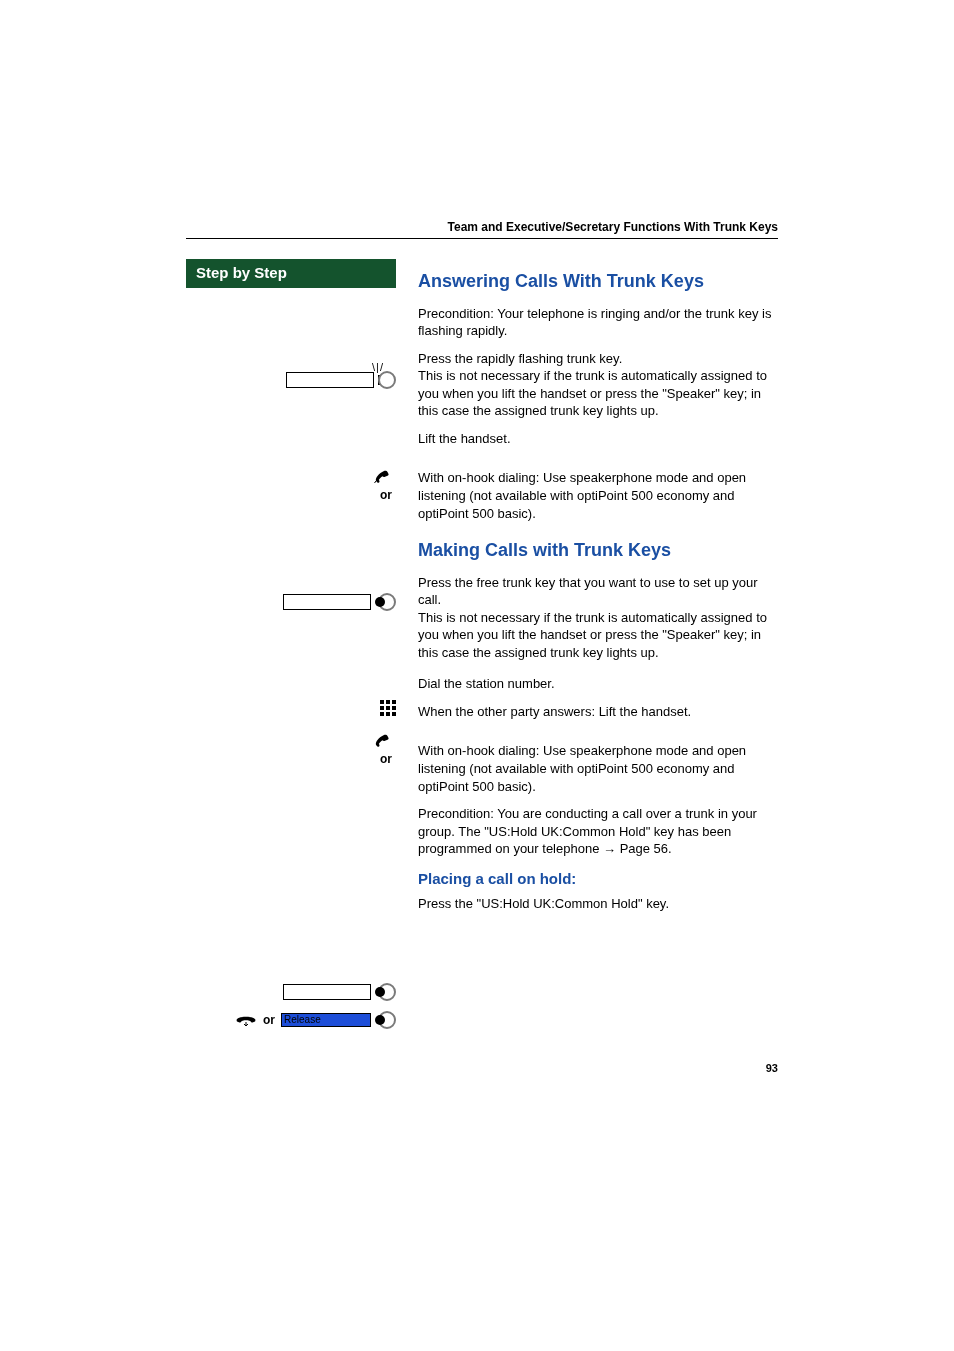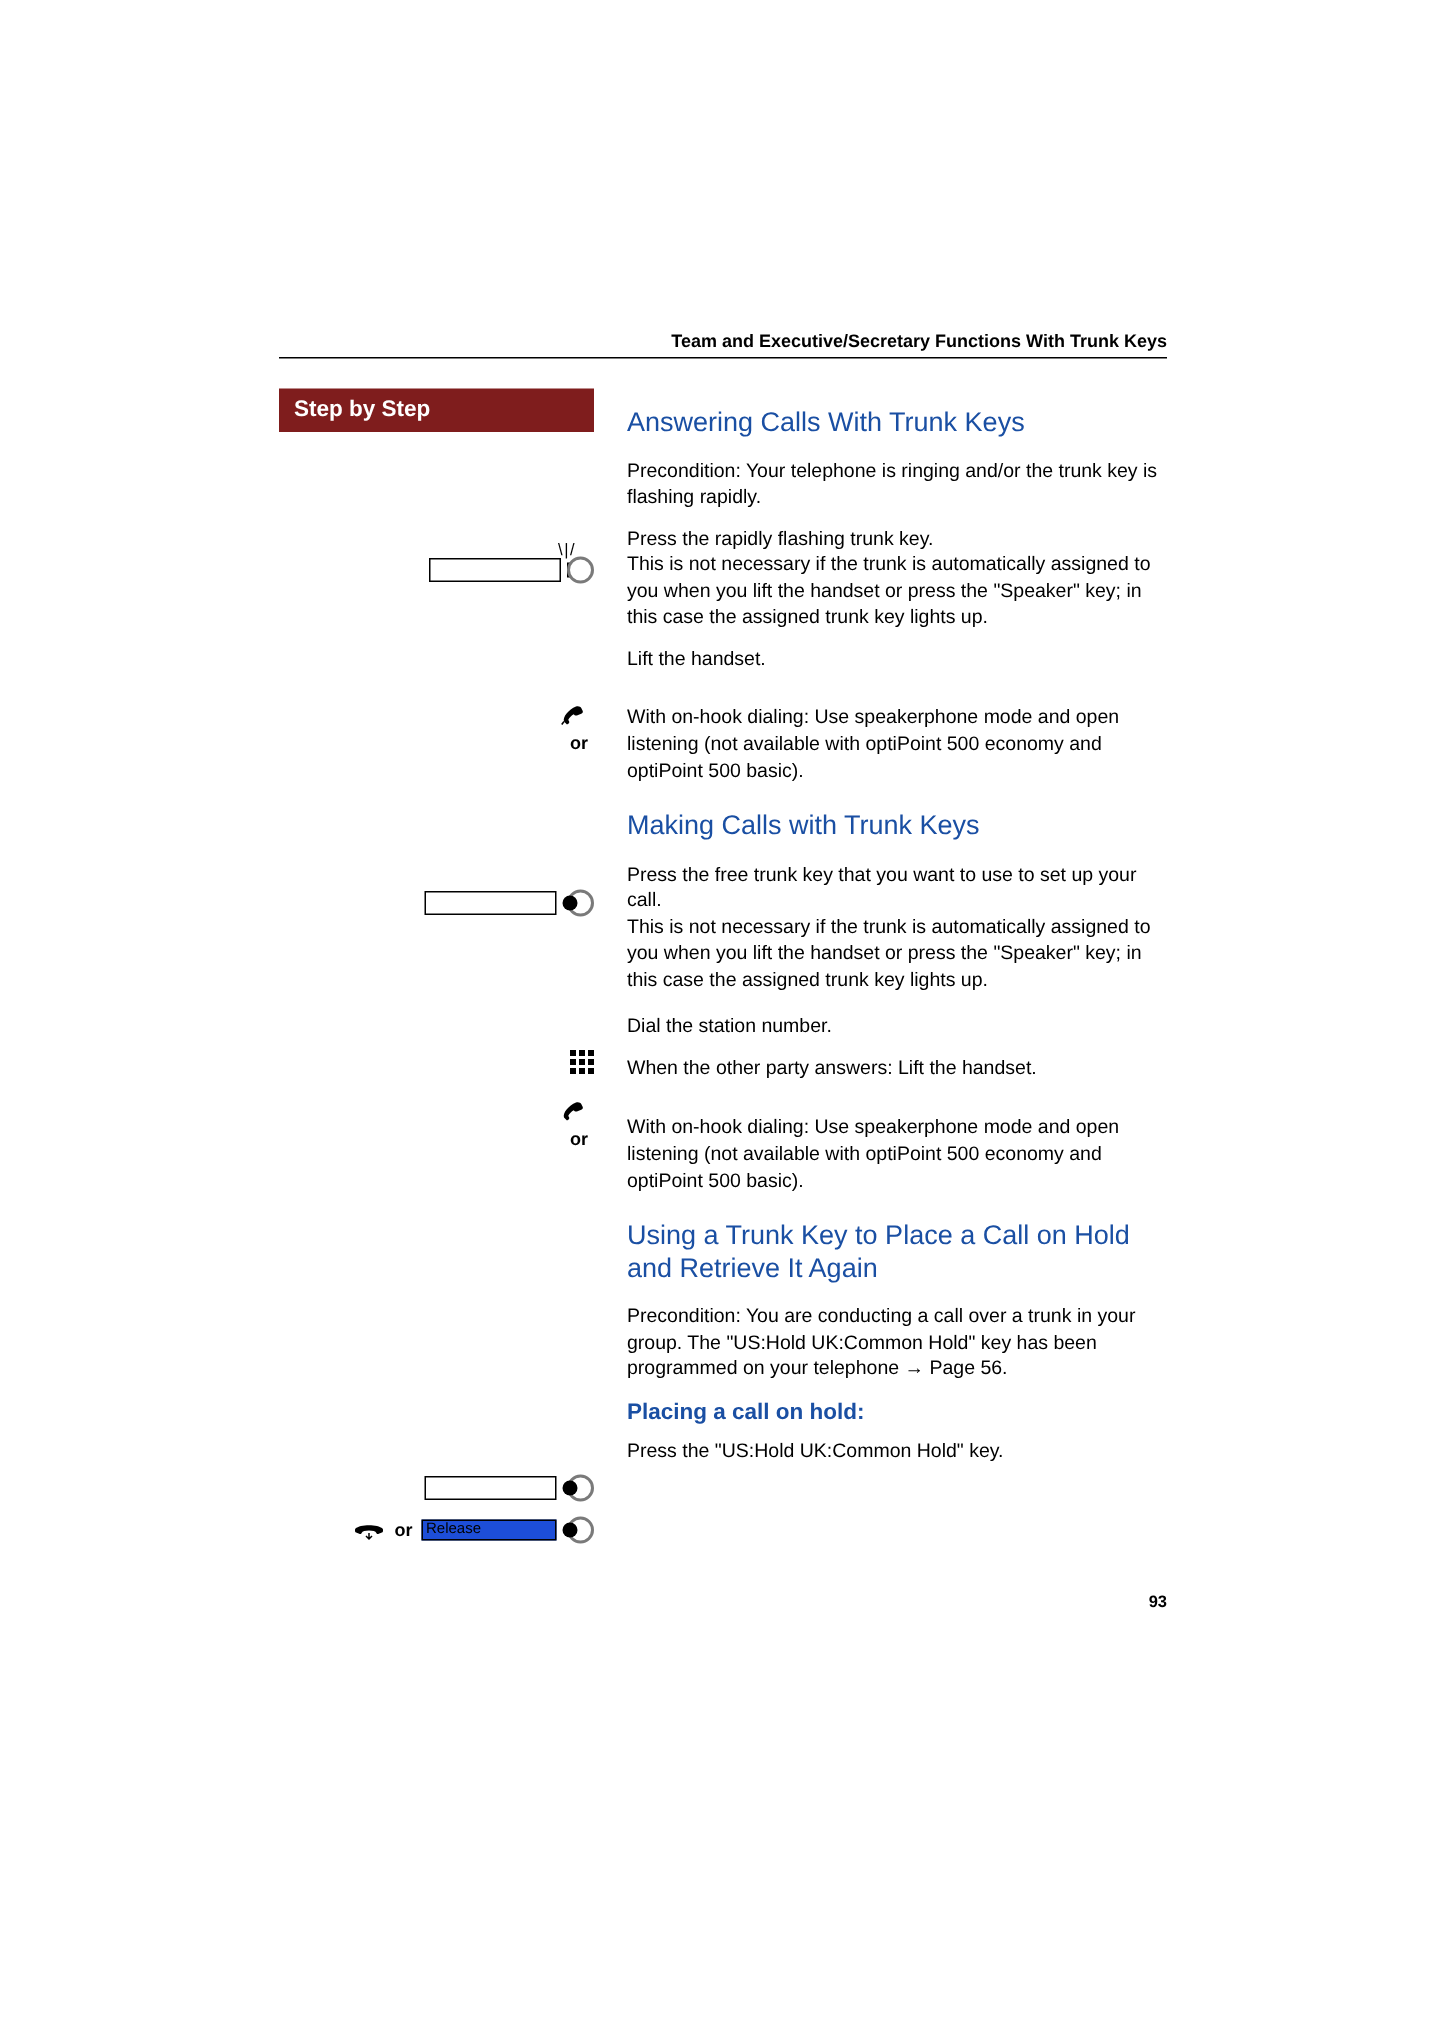--- a/index.html
+++ b/index.html
@@ -31,30 +31,30 @@
     align-items: flex-start;
   }
   .left-col {
     width: 210px;
     flex-shrink: 0;
   }
   .right-col {
     flex: 1;
   }
   .step-header {
-    background: #7f1d1d;
+    background: #14532d;
     color: #fff;
     font-weight: bold;
     font-size: 15px;
     padding: 5px 10px 7px 10px;
   }
   .section-title {
     color: #1a4fa3;
     font-size: 18px;
-    font-weight: normal;
+    font-weight: bold;
     margin: 12px 0 12px 0;
     line-height: 1.2;
   }
   .sub-heading {
     color: #1a4fa3;
     font-size: 15px;
     font-weight: bold;
     margin: 12px 0 8px 0;
   }
   .body-text {
@@ -273,21 +273,20 @@
       <p class="body-text">Lift the handset.</p>
       <p class="body-text" style="margin-top:22px">With on-hook dialing: Use speakerphone mode and open listening (not available with optiPoint 500 economy and optiPoint 500 basic).</p>
 
       <div class="section-title" style="margin-top:18px">Making Calls with Trunk Keys</div>
       <p class="body-text" style="white-space:pre-line">Press the free trunk key that you want to use to set up your call.
 This is not necessary if the trunk is automatically assigned to you when you lift the handset or press the "Speaker" key; in this case the assigned trunk key lights up.</p>
       <p class="body-text" style="margin-top:14px">Dial the station number.</p>
       <p class="body-text">When the other party answers: Lift the handset.</p>
       <p class="body-text" style="margin-top:22px">With on-hook dialing: Use speakerphone mode and open listening (not available with optiPoint 500 economy and optiPoint 500 basic).</p>
 
-      <div class="section-title" style="margin-top:18px">Using a Trunk Key to Place a Call on Hold and Retrieve It Again</div>
       <p class="body-text">
         <span class="bold">Precondition:</span><span> You are conducting a call over a trunk in your group. The "US:Hold UK:Common Hold" key has been programmed on your telephone </span><span class="arrow">→ </span><span>Page 56.</span>
       </p>
       <div class="sub-heading">Placing a call on hold:</div>
       <p class="body-text">Press the "US:Hold UK:Common Hold" key.</p>
 
     </div>
   </div>
 
   <div class="page-num">93</div>

